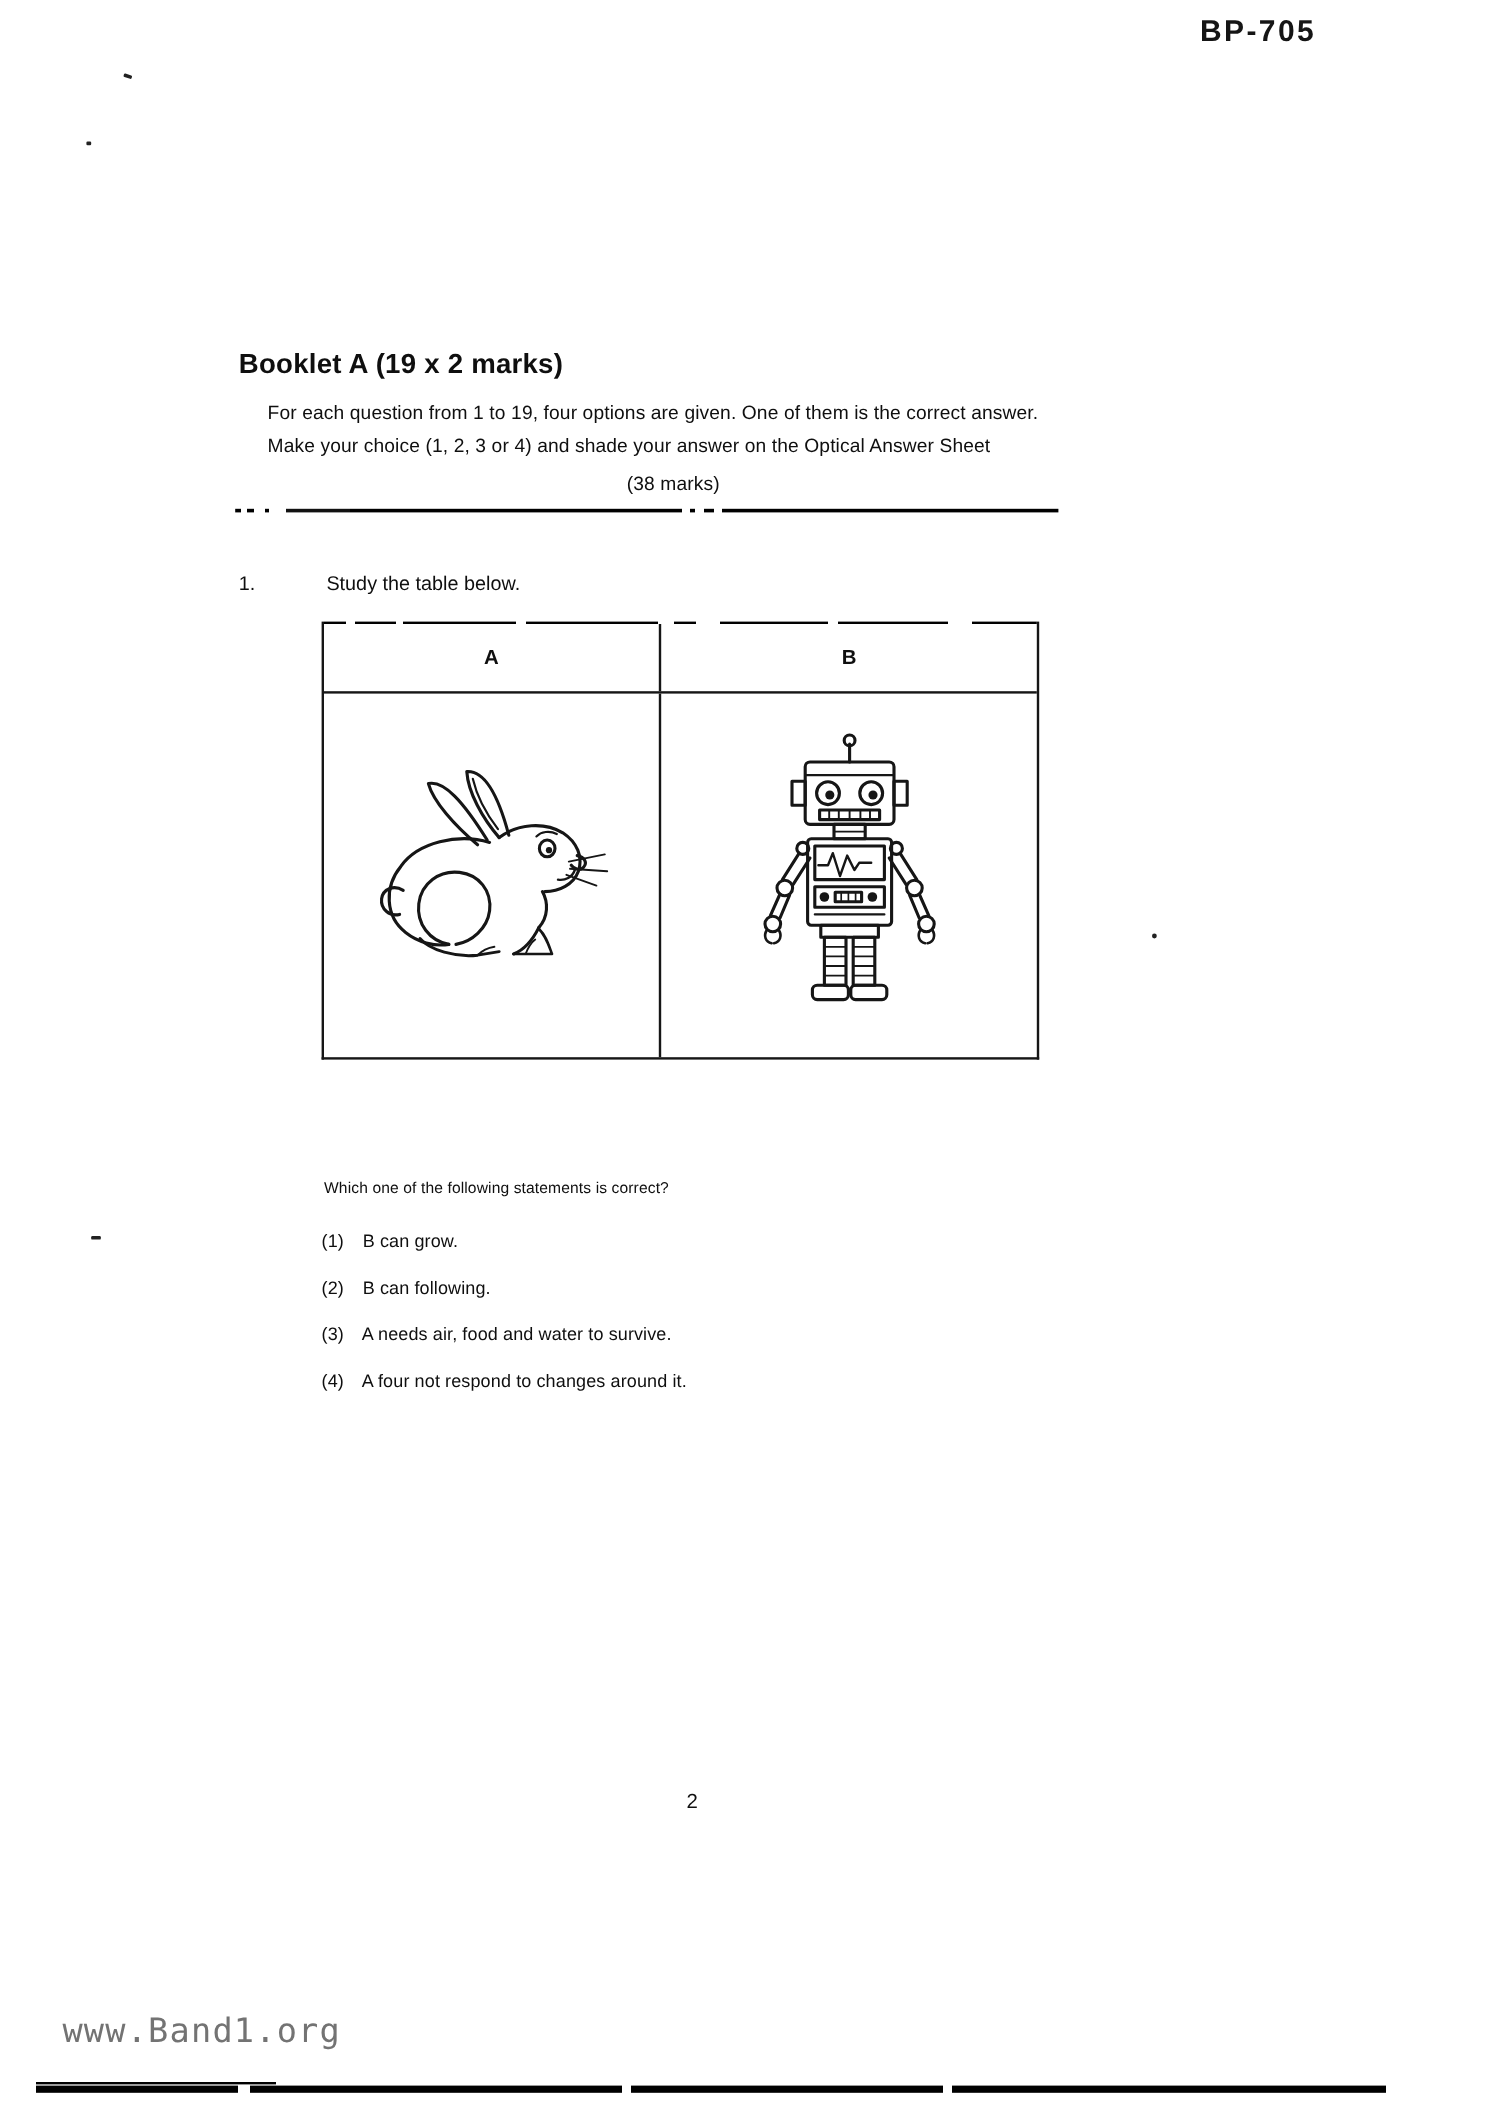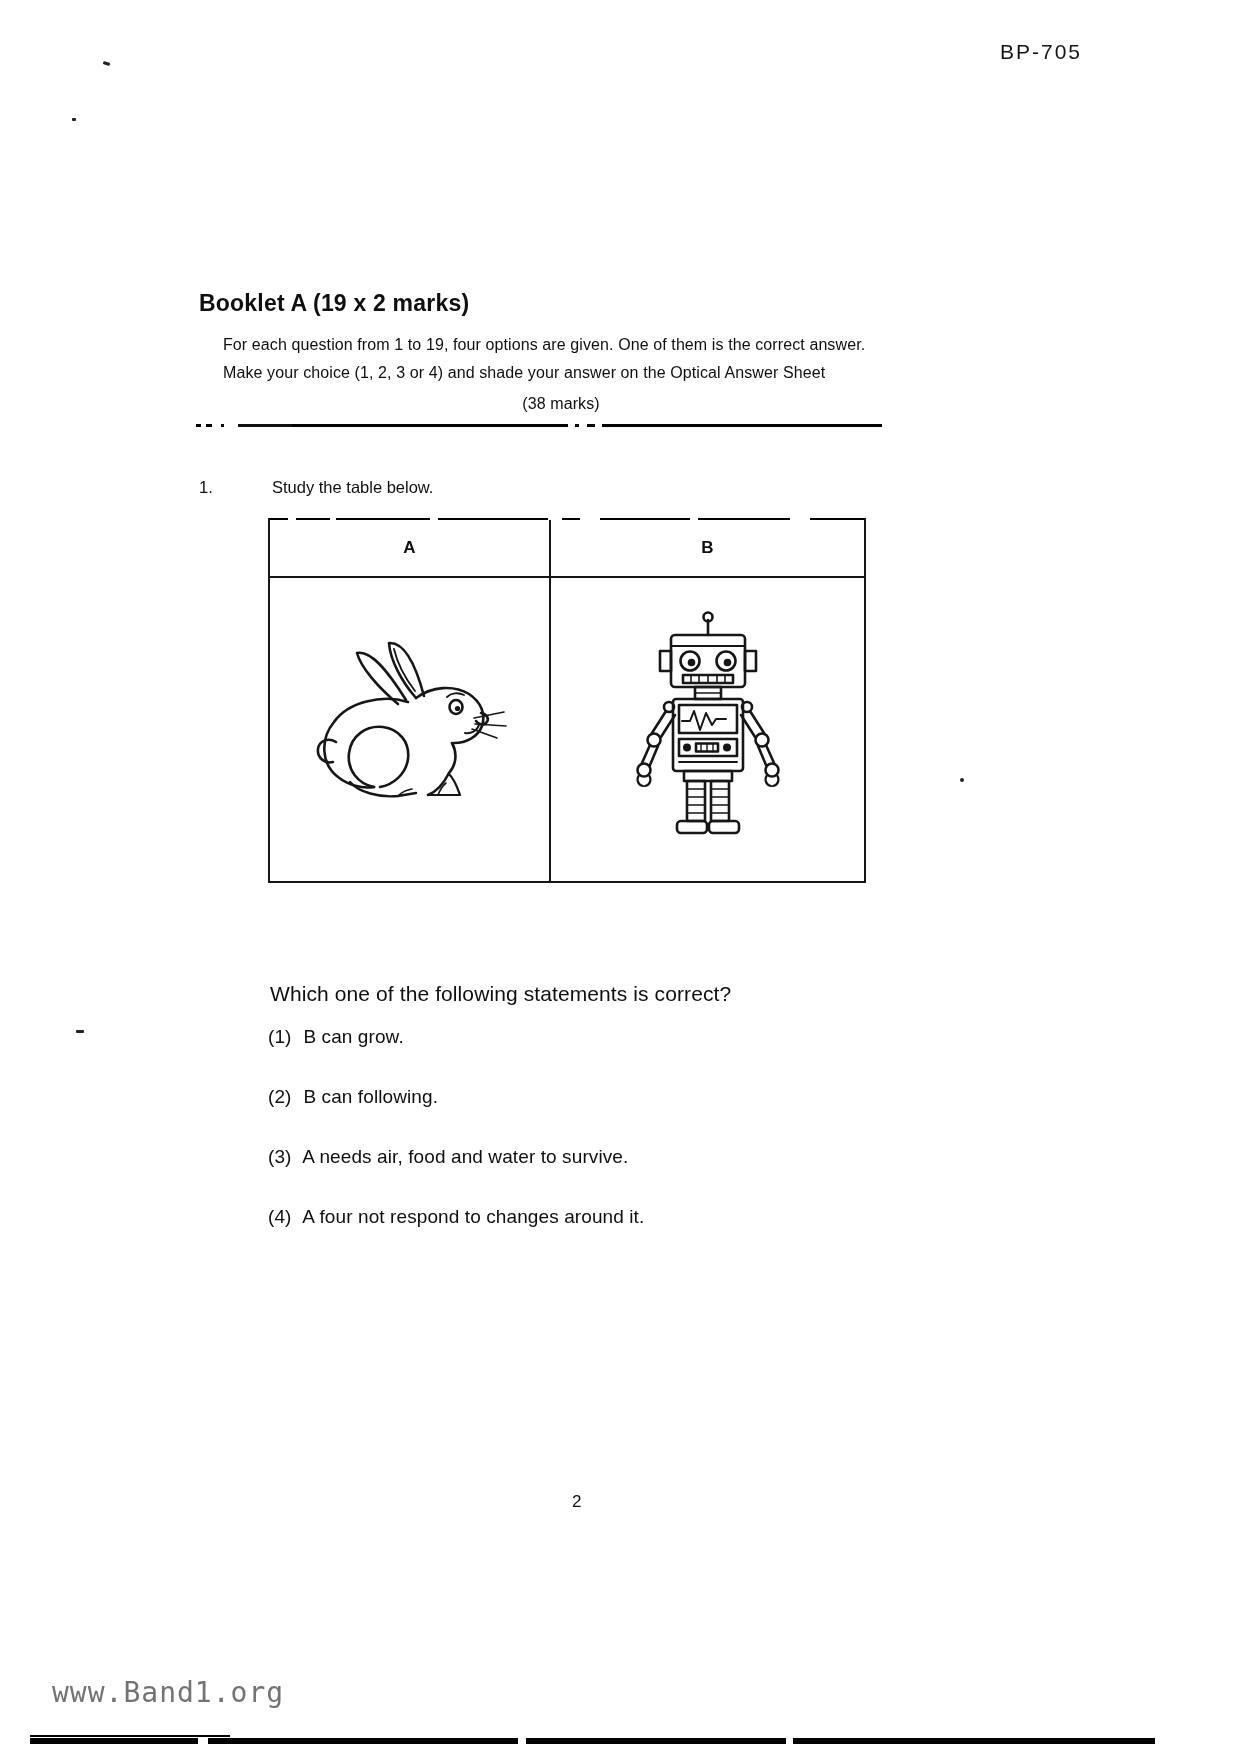--- a/index.html
+++ b/index.html
@@ -8,23 +8,24 @@
     background:#ffffff;
     position:relative;
     font-family:"Liberation Sans", sans-serif;
     color:#0f0f0f;
     overflow:hidden;
   }
   .abs{position:absolute;}
 
   
   .bp-code{
-    top:40px;left:1000px;
-    font-size:21px;letter-spacing:2px;
+    top:12px;left:1000px;
+    font-size:25px;letter-spacing:2px;
     color:#151515;
+    font-weight:bold;
   }
 
   
   .speck{background:#222;border-radius:1px;}
   .speck.s1{top:62px;left:103px;width:7px;height:3px;transform:rotate(18deg);}
   .speck.s2{top:118px;left:72px;width:4px;height:3px;}
   .speck.s3{top:1030px;left:76px;width:8px;height:3px;}
   .speck.s4{top:778px;left:960px;width:4px;height:4px;border-radius:50%;}
 
   .booklet-title{
@@ -98,26 +99,26 @@
   .qtable .tbody{display:flex;flex:1;}
   .qtable .td{
     display:flex;align-items:center;justify-content:center;
     box-sizing:border-box;
   }
   .qtable .td.cell-a{width:281px;border-right:2px solid #161616;padding-bottom:14px;}
   .qtable .td.cell-b{flex:1;padding-bottom:6px;}
 
   .q-text{
     top:982px;left:270px;
-    font-size:21px;letter-spacing:.1px;
+    font-size:13px;letter-spacing:.1px;
   }
   .options{
     top:1026px;left:268px;
-    display:flex;flex-direction:column;gap:38px;
-    font-size:19px;letter-spacing:.1px;
+    display:flex;flex-direction:column;gap:22px;
+    font-size:15px;letter-spacing:.1px;
   }
   .options .option{white-space:nowrap;}
   .options .opt-label{display:inline-block;min-width:30px;}
 
   .page-num{
     top:1492px;left:572px;
     font-size:17px;
   }
   .footer-url{
     top:1676px;left:52px;

